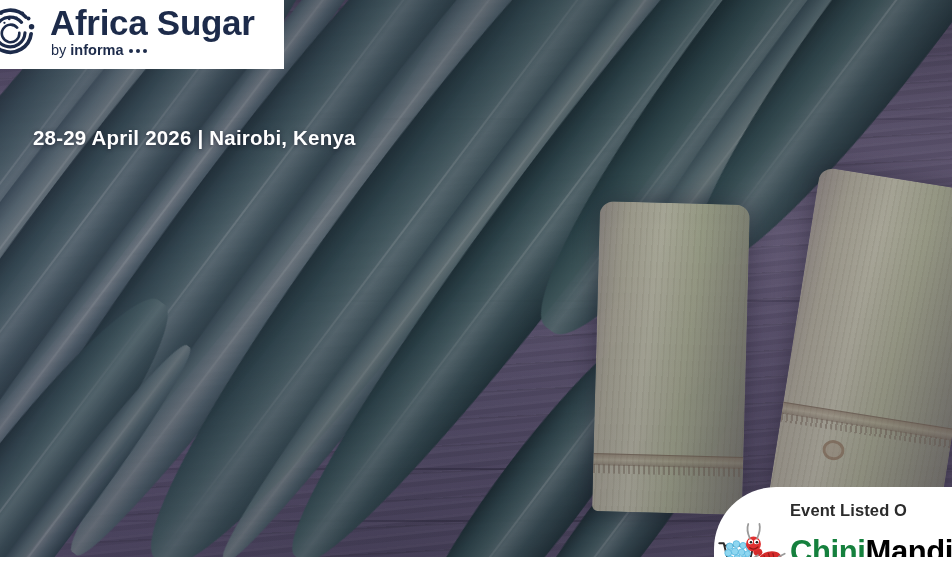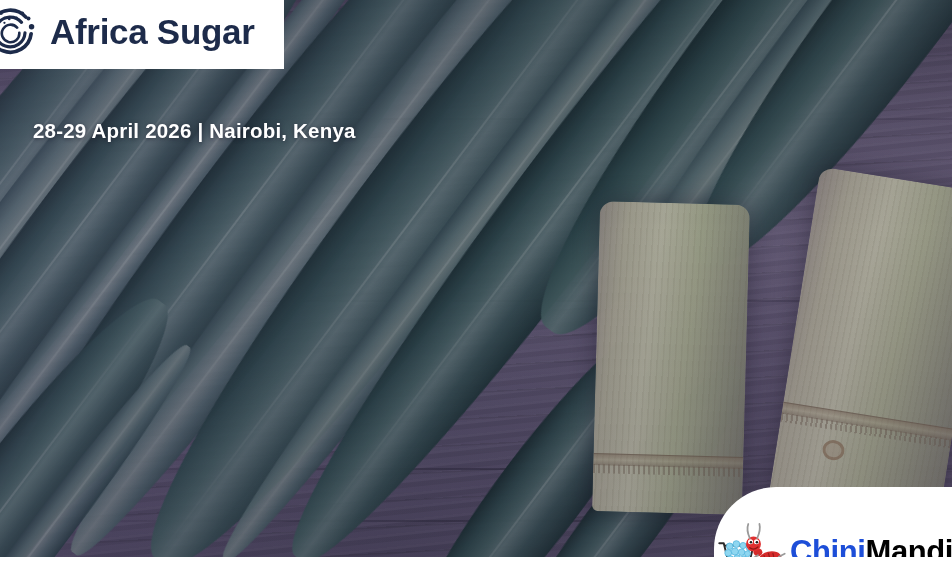--- a/index.html
+++ b/index.html
@@ -130,21 +130,21 @@
   .logo-sub {
     display:flex; align-items:center; gap:5px;
     margin-top:3px; margin-left:1px;
   }
   .logo-by { font-size:14.5px; color:#1d2b4a; line-height:1; white-space:nowrap; }
   .logo-by b { font-weight:700; }
   .dots { display:flex; gap:3px; align-items:center; }
   .dots span { width:4px; height:4px; border-radius:50%; background:#1d2b4a; display:block; }
 
   
-  .copy { position:absolute; left:33px; top:119px; z-index:5; width:830px; }
+  .copy { position:absolute; left:33px; top:126px; z-index:5; width:830px; }
   .eyebrow {
     color:#ffffff; font-size:20.5px; font-weight:700; letter-spacing:.2px;
     text-shadow:0 1px 4px rgba(20,16,34,.55);
     white-space:nowrap;
   }
   .headline {
     margin-top:32px;
     color:#ffffff; font-size:36px; font-weight:700; line-height:1.2;
     letter-spacing:-.2px; max-width:800px;
     text-shadow:0 2px 6px rgba(20,16,34,.5);
@@ -172,21 +172,21 @@
   }
   .badge-logo {
     position:absolute; left:2px; top:34px;
     display:flex; align-items:center; gap:2px;
   }
   .ant-mark { width:72px; height:58px; flex:0 0 72px; }
   .cm-word {
     font-size:31px; font-weight:600; line-height:1; white-space:nowrap;
     letter-spacing:-.4px; margin-top:2px;
   }
-  .cm-chini { color:#1d4ed8; }
+  .cm-chini { color:#15803d; }
   .cm-mandi { color:#000000; }
 
   
   .bottom-strip {
     position:absolute; left:0; bottom:0; width:952px; height:22px;
     background:#ffffff; z-index:8;
   }
 </style>
 </head>
 <body>
@@ -279,28 +279,37 @@
         <circle cx="20" cy="7.5" r="1.6"></circle>
         <circle cx="13" cy="11" r="1.4"></circle>
         <circle cx="30" cy="16" r="1.7"></circle>
         <circle cx="22" cy="17" r="1.5"></circle>
         <circle cx="16.5" cy="21.5" r="1.3"></circle>
         <circle cx="26" cy="24" r="1.3"></circle>
       </g>
     </svg>
     <div class="logo-words">
       <div class="logo-title">Africa Sugar</div>
+      <div class="logo-sub">
+        <div class="logo-by"><span>by </span><b>informa</b></div>
+        <span class="dots">
+            <span></span>
+            <span></span>
+            <span></span>
+          </span>
+      </div>
     </div>
   </div>
 
   <div class="copy">
     <div class="eyebrow">28-29 April 2026  |  Nairobi, Kenya</div>
   </div>
 
   <div class="badge">
+    <div class="badge-label">Event Listed O</div>
     <div class="badge-logo">
       <svg class="ant-mark" viewBox="0 0 96 78">
 
         <g stroke="#2b2b2b" stroke-width="2.6" fill="none" stroke-linecap="round" stroke-linejoin="round">
           <path d="M4 30 L10 30 L17 58 L44 58 L50 33 L13 33"></path>
           <circle cx="21" cy="68" r="4.6"></circle>
           <circle cx="40" cy="68" r="4.6"></circle>
         </g>
 
         <g fill="#8ed6f0" stroke="#4fb3dd" stroke-width="1">

